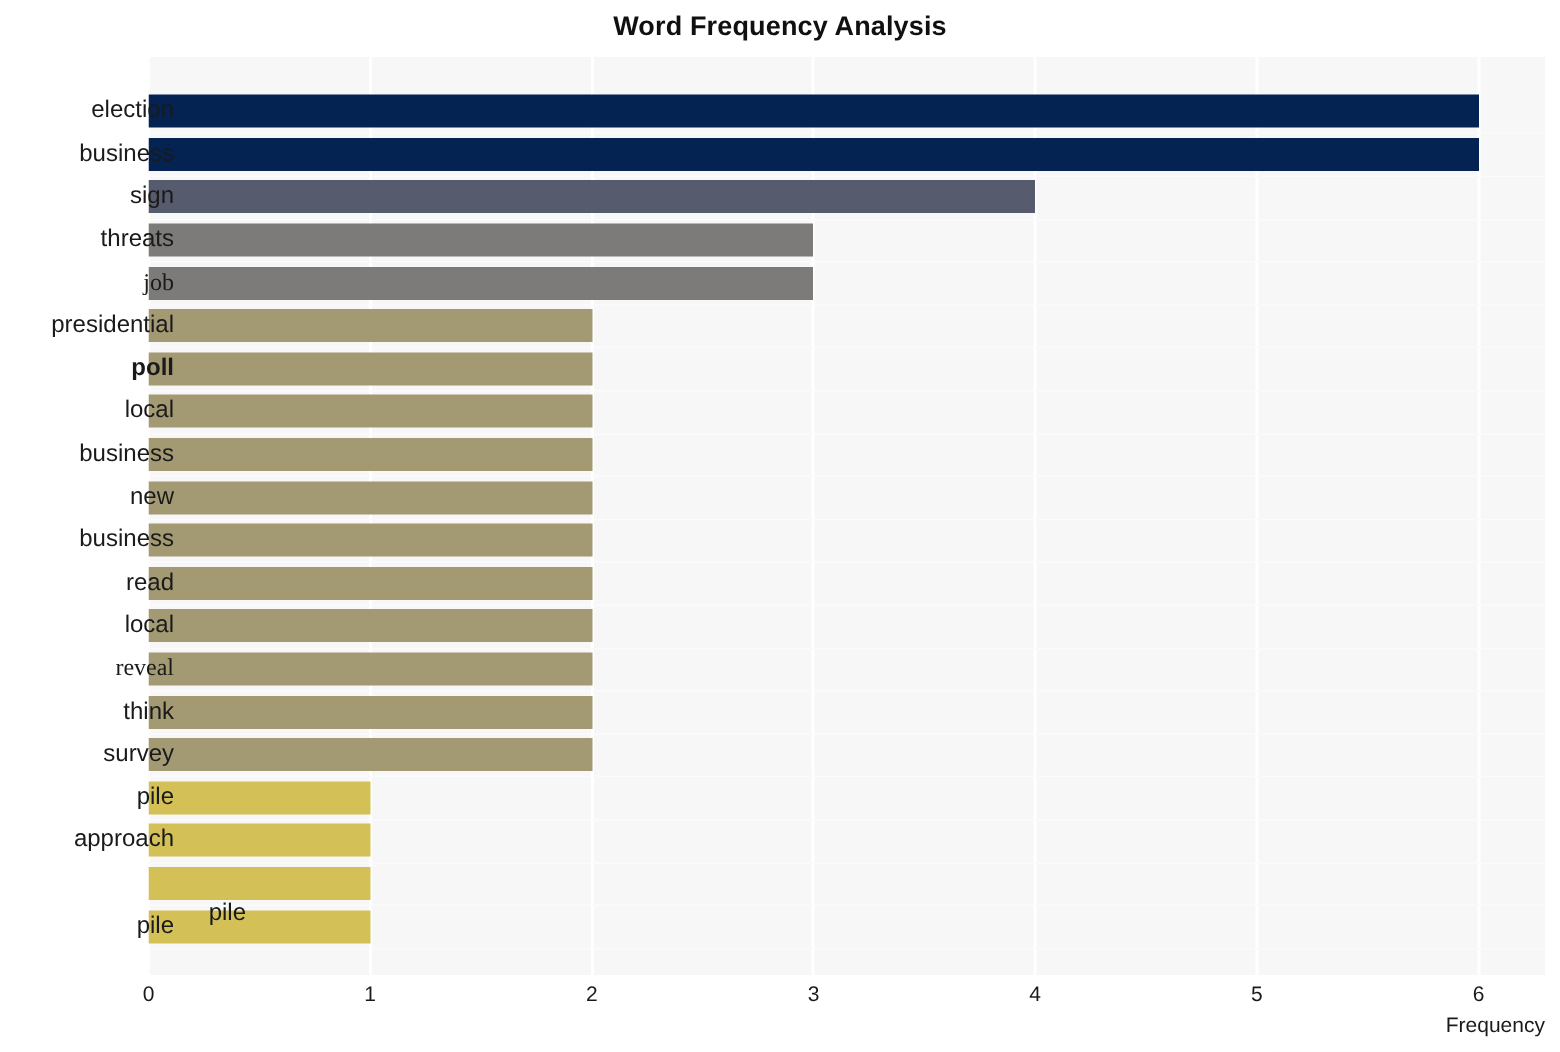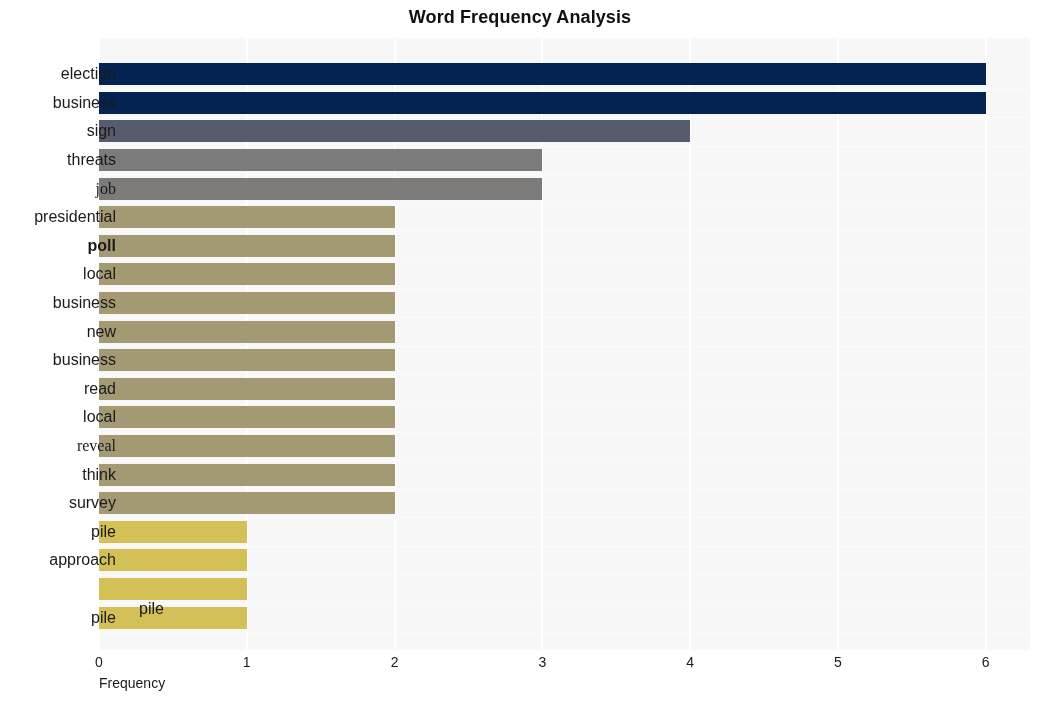--- a/index.html
+++ b/index.html
@@ -98,21 +98,21 @@
     color: #1a1a1a;
     line-height: 16px;
   }
 
   
   #x-axis-title {
     position: absolute;
     left: 99px;
     top: 675px;
     width: 931px;
-    text-align: left;
+    text-align: right;
     font-size: 14px;
     color: #1a1a1a;
     white-space: nowrap;
   }
 </style>
 </head>
 <body>
 
 <div id="chart-root" style="background: rgb(255, 255, 255);">
 

